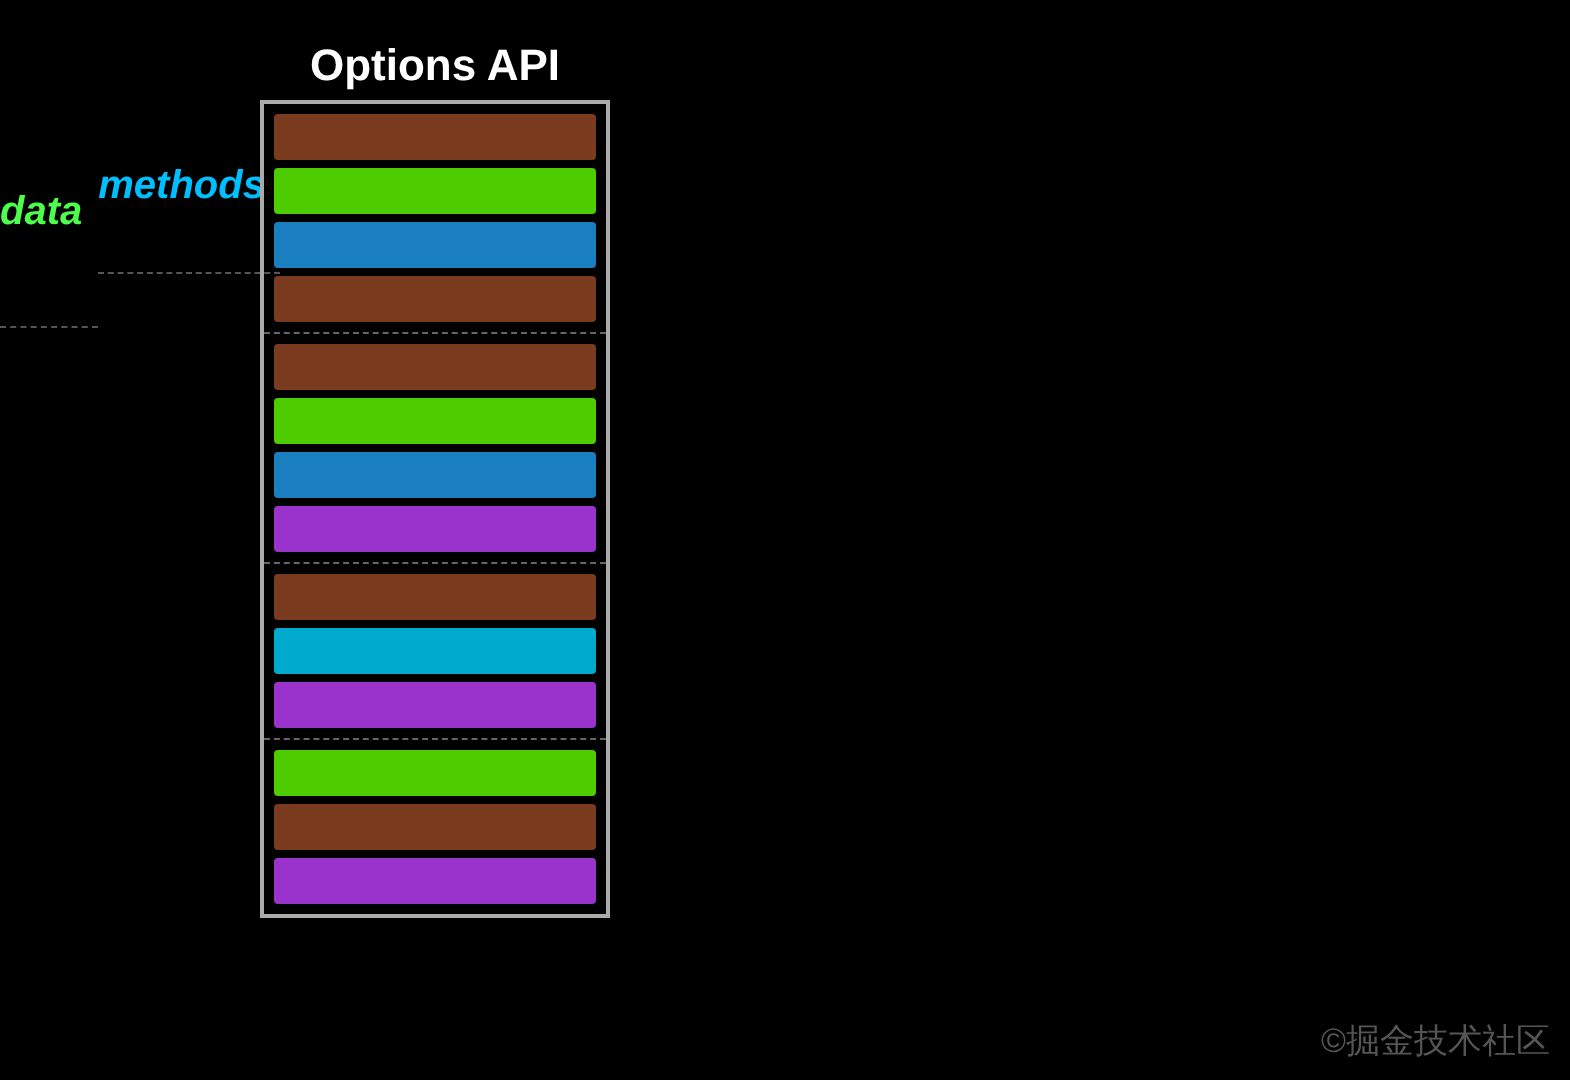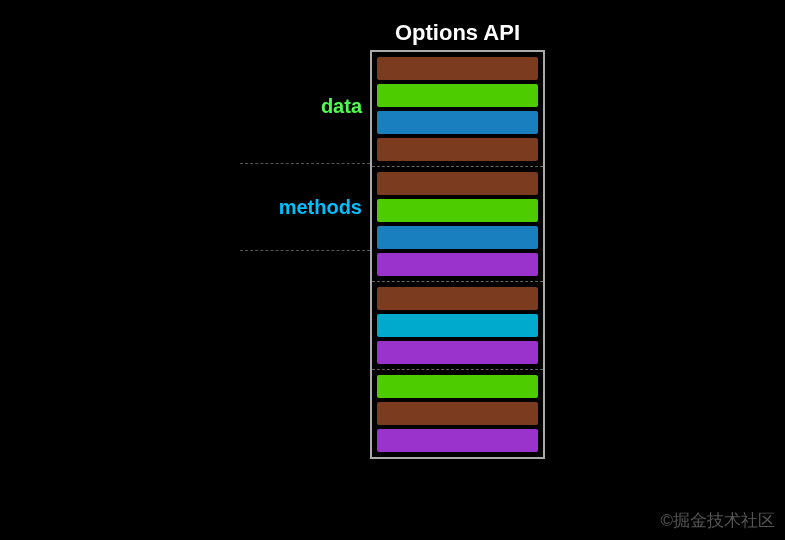--- a/index.html
+++ b/index.html
@@ -7,21 +7,21 @@
       width: 785px;
       height: 540px;
       background: #000;
       font-family: 'Arial', sans-serif;
       overflow: hidden;
       position: relative;
     }
 
     .main-container {
       display: flex;
-      justify-content: center;
+      justify-content: flex-start;
       align-items: flex-start;
       padding-top: 20px;
       height: 100%;
     }
 
     .diagram-wrapper {
       display: flex;
       flex-direction: column;
       align-items: center;
     }
@@ -60,21 +60,22 @@
     }
 
     .content-row {
       display: flex;
       flex-direction: row;
     }
 
     .left-labels {
       width: 130px;
       display: flex;
-      flex-direction: column;
+      flex-direction: row;
+      font-style: italic;
     }
 
     .right-bars {
       width: 175px;
       border: 2px solid #aaa;
       display: flex;
       flex-direction: column;
     }
 
     .label-cell {

